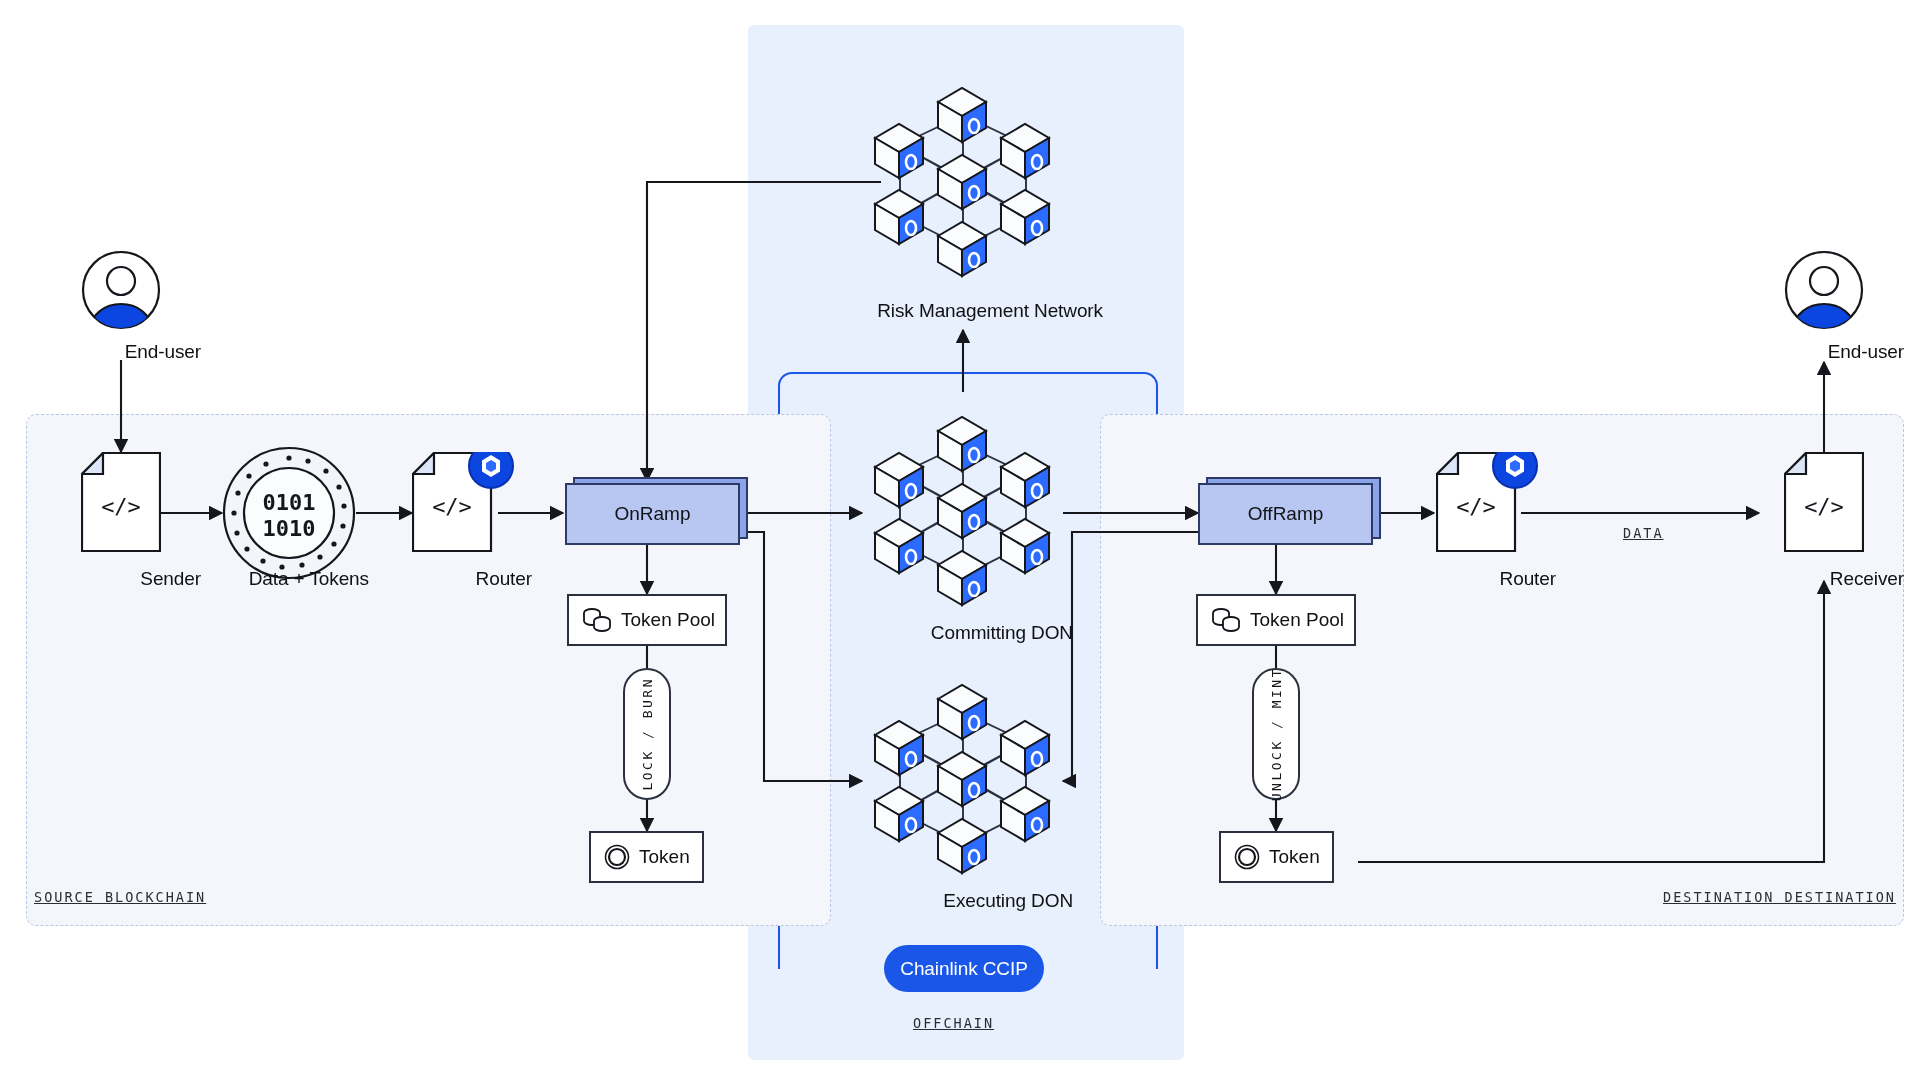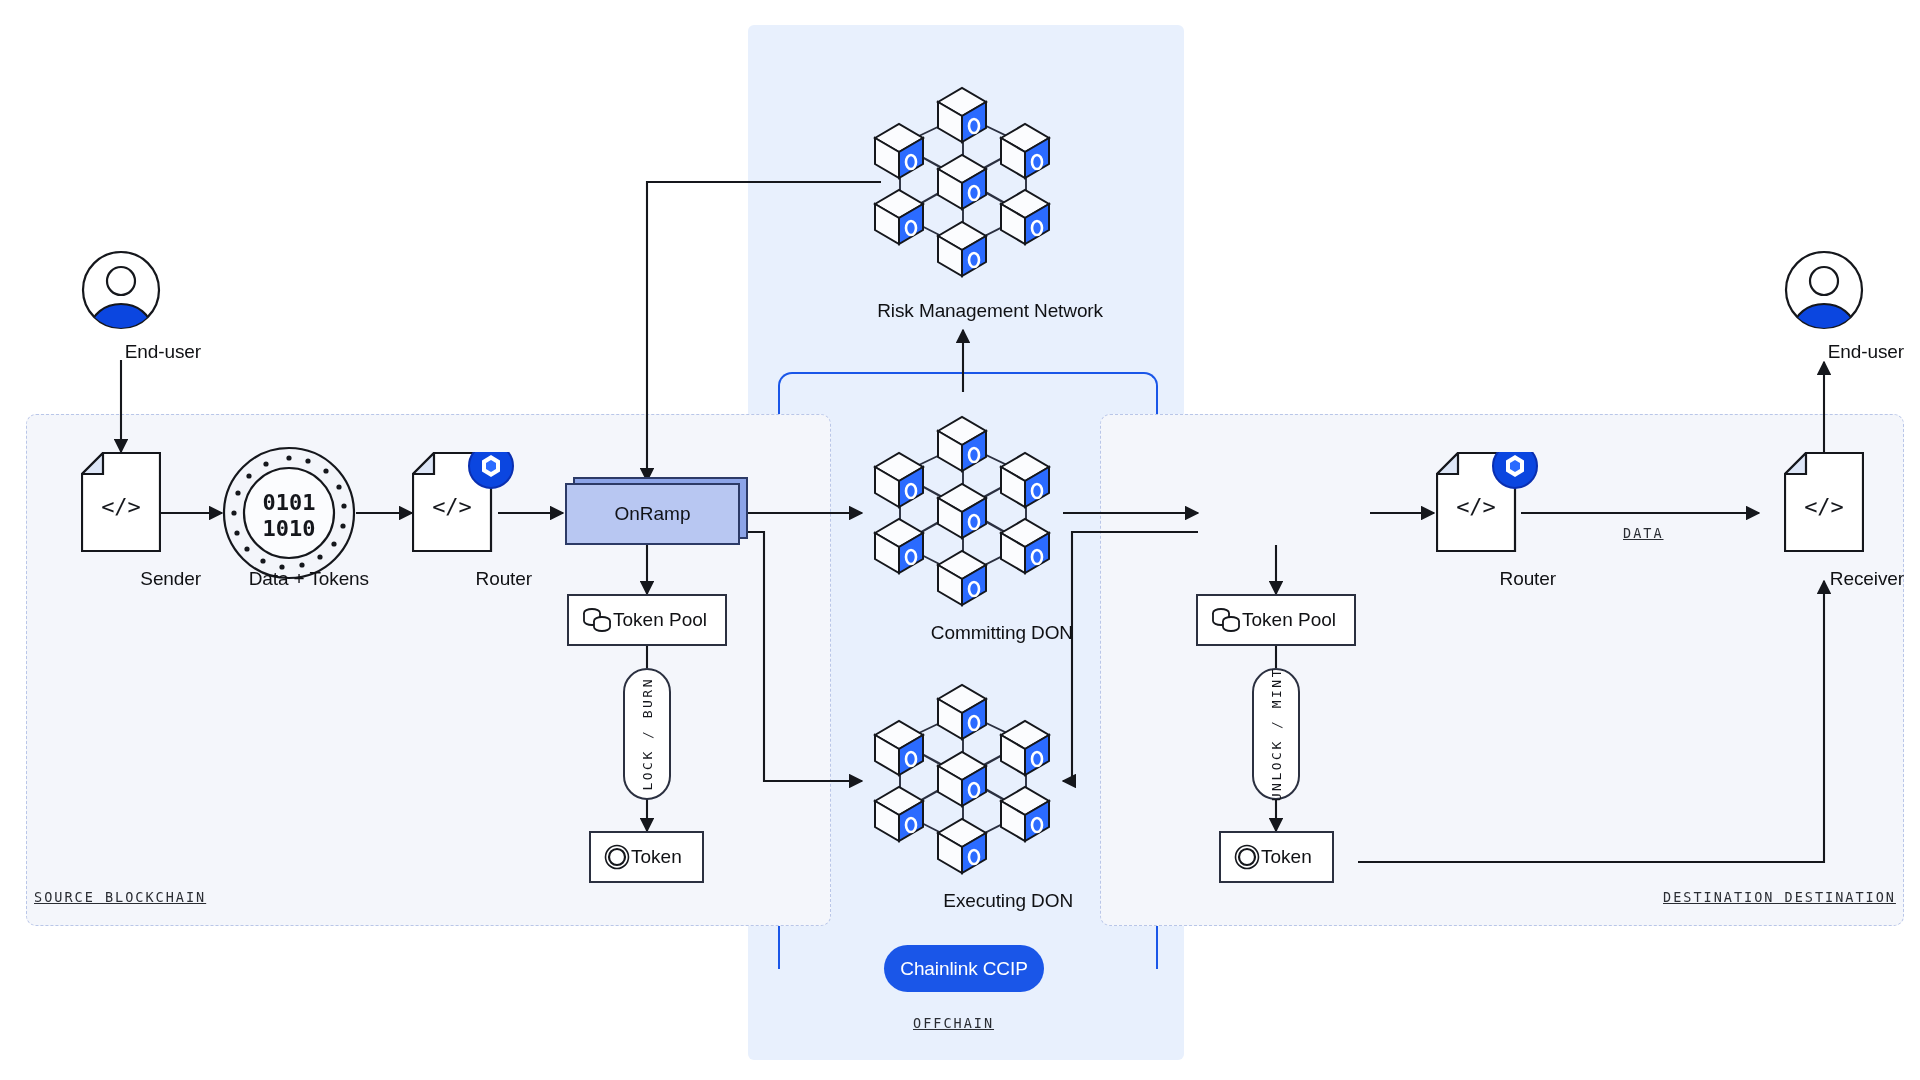--- a/index.html
+++ b/index.html
@@ -78,21 +78,21 @@
     display: flex; align-items: center; justify-content: center;
     font-size: 19px; color: #111318;
   }
 
   
   .rbox {
     position: absolute;
     background: #ffffff;
     border: 2.2px solid #2b3040;
     display: flex; align-items: center;
-    gap: 1px; padding-left: 13px;
+    gap: 9px; padding-left: 13px;
     font-size: 19px; color: #101114;
   }
 
   
   .pill {
     position: absolute;
     background: #ffffff;
     border: 2.2px solid #2b3040;
     border-radius: 999px;
     display: flex; align-items: center; justify-content: center;
@@ -440,20 +440,24 @@
       </g>
     </svg>
   </div>
   <div class="caption" style="left:853px; top:890px; width:220px;">Executing DON</div>
 
   <div class="ccip-badge" style="left:884px; top:945px; width:160px; height:47px;">
     <span>Chainlink CCIP</span>
   </div>
   <div class="mono-label" style="left:913px; top:1015px;">OFFCHAIN</div>
 
+  <div class="ramp" style="left:1198px; top:483px; width:175px; height:62px;">
+    <div class="shadow"></div>
+    <div class="face">OffRamp</div>
+  </div>
 
   <div class="rbox" style="left:1196px; top:594px; width:160px; height:52px;">
     <svg width="30" height="26" viewBox="0 0 30 26">
       <ellipse cx="10" cy="6" rx="8" ry="4" fill="#fff" stroke="#15171c" stroke-width="1.8"></ellipse>
       <path d="M2 6 L2 14 A8 4 0 0 0 18 14 L18 6" fill="#fff" stroke="#15171c" stroke-width="1.8"></path>
       <ellipse cx="20" cy="14" rx="8" ry="4" fill="#fff" stroke="#15171c" stroke-width="1.8"></ellipse>
       <path d="M12 14 L12 20 A8 4 0 0 0 28 20 L28 14" fill="#fff" stroke="#15171c" stroke-width="1.8"></path>
     </svg>
     <span>Token Pool</span>
   </div>

